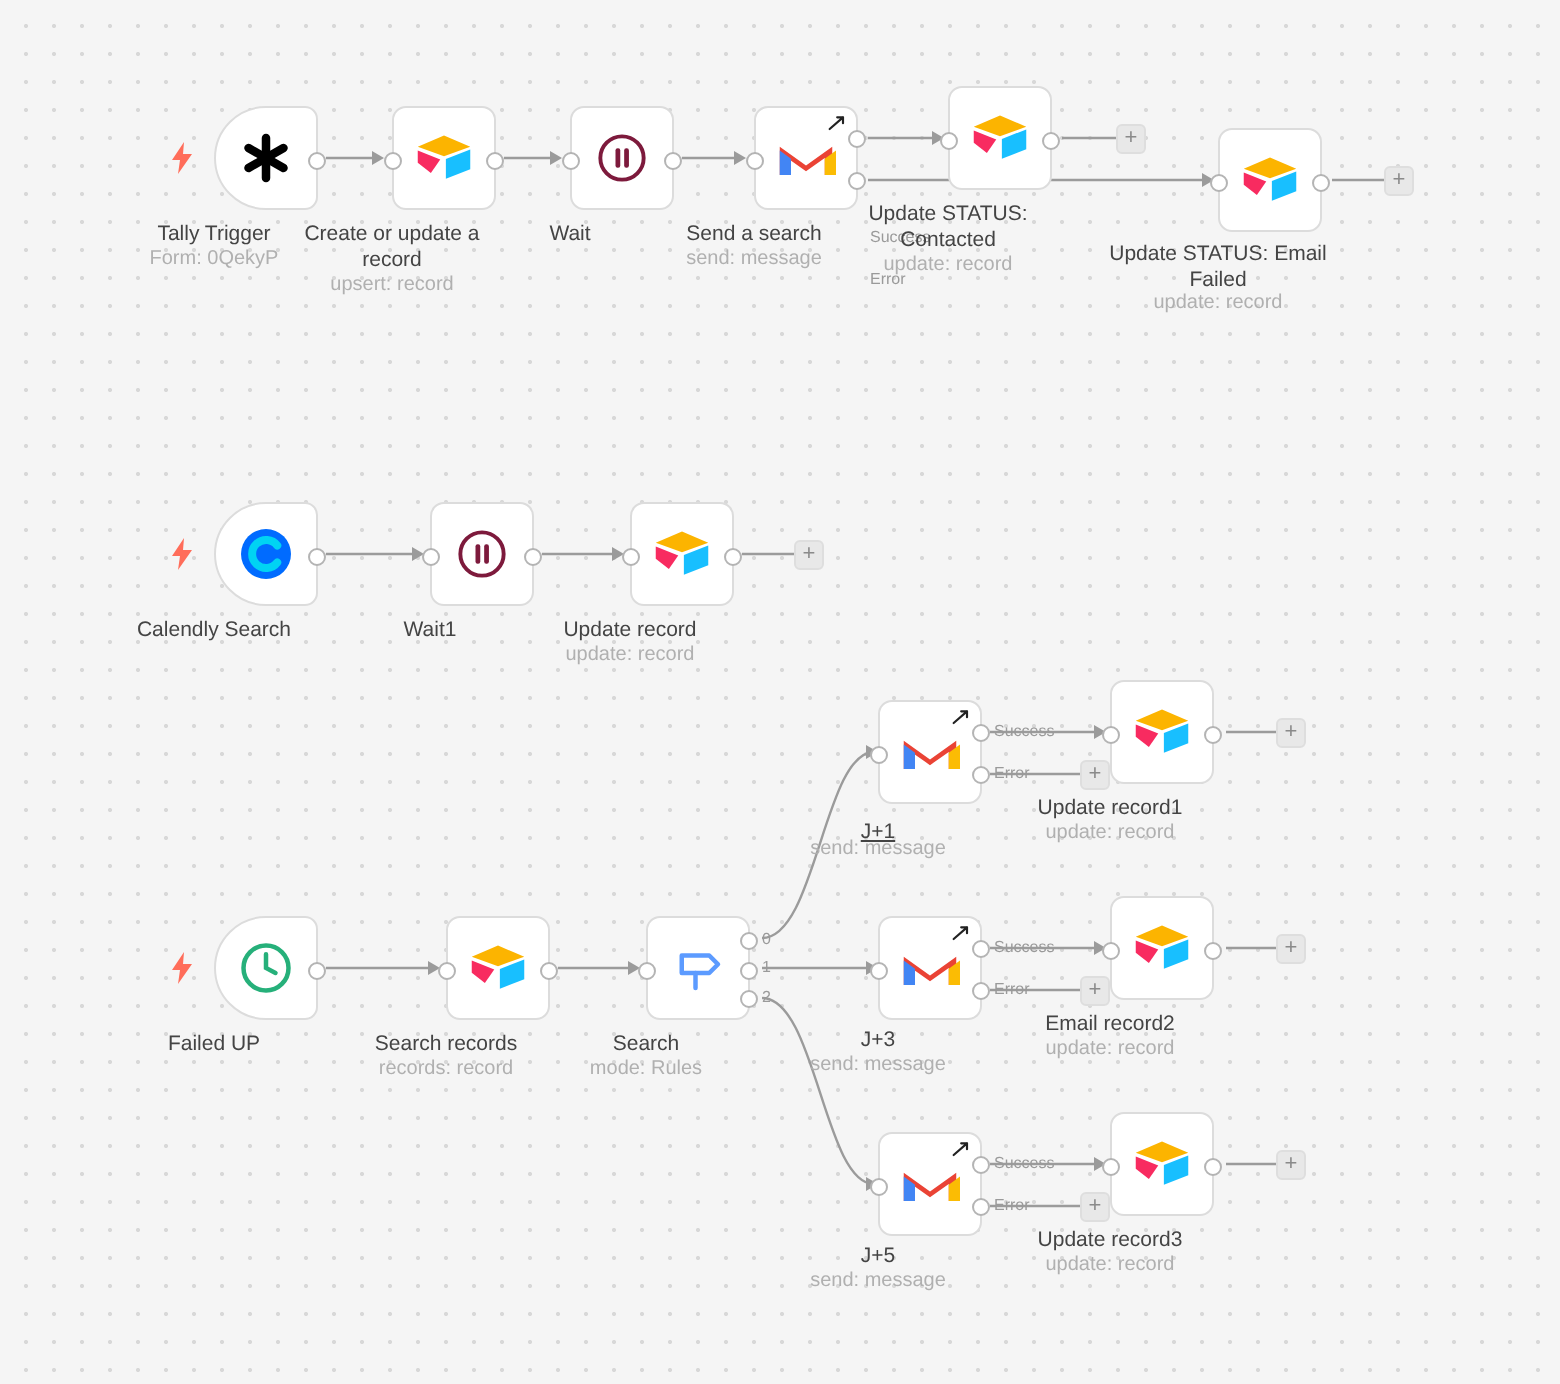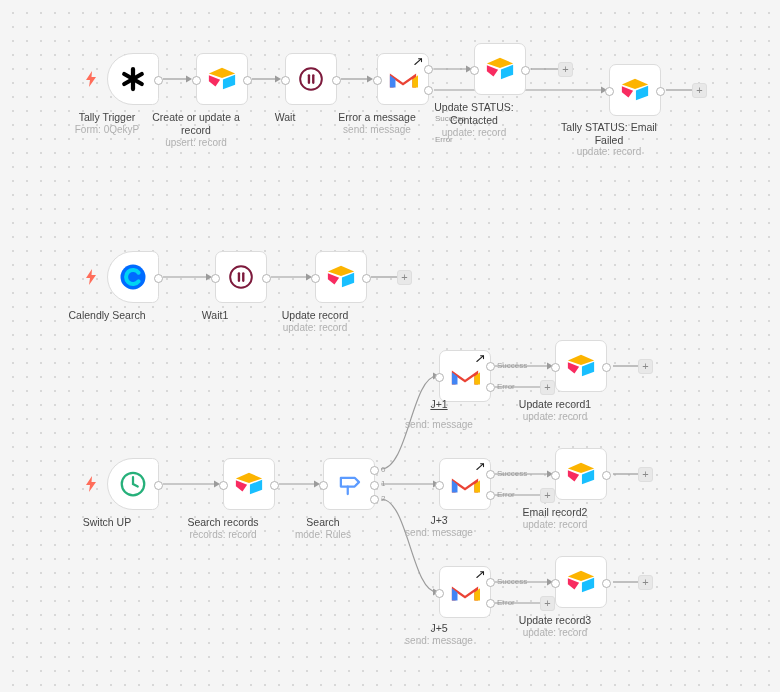--- a/index.html
+++ b/index.html
@@ -203,21 +203,21 @@
       </svg>
       <svg style="position:absolute;right:4px;top:3px;width:10px;height:10px;" viewBox="0 0 12 12">
         <path d="M1 9 L9 2 M9 2 H5.5 M9 2 V5.5" stroke="#222" stroke-width="1.3" fill="none" stroke-linecap="round"></path>
       </svg>
       <div class="port in"></div>
       <div class="port o2a"></div>
       <div class="port o2b"></div>
     </div>
     <div class="portlabel" style="left:58px;top:61px;">Success</div>
     <div class="portlabel" style="left:58px;top:82px;">Error</div>
-    <div class="lbl">Error a message</div>
+    <div class="lbl">Send a search</div>
     <div class="sub" style="top:71px;">send: message</div>
   </div>
 
   <div class="node" style="left:474px;top:43px;">
     <div class="box">
       <svg class="glyph" viewBox="0 0 32 26">
         <path d="M16 1 L30 7 L16 12 L2 7 Z" fill="#FCB400"></path>
         <path d="M17 13.5 L30 8.4 V19 L17 24 Z" fill="#18BFFF"></path>
         <path d="M2 9 L14 13.8 L9 21 L2 15.5 Z" fill="#F82B60"></path>
       </svg>
@@ -234,21 +234,21 @@
   <div class="node" style="left:609px;top:64px;">
     <div class="box">
       <svg class="glyph" viewBox="0 0 32 26">
         <path d="M16 1 L30 7 L16 12 L2 7 Z" fill="#FCB400"></path>
         <path d="M17 13.5 L30 8.4 V19 L17 24 Z" fill="#18BFFF"></path>
         <path d="M2 9 L14 13.8 L9 21 L2 15.5 Z" fill="#F82B60"></path>
       </svg>
       <div class="port in"></div>
       <div class="port out"></div>
     </div>
-    <div class="lbl" style="top:57px;">Tally STATUS: Email
+    <div class="lbl" style="top:57px;">Update STATUS: Email
 Failed</div>
     <div class="sub" style="top:82px;">update: record</div>
   </div>
 
   <div class="plus" style="left:692px;top:83px;">+</div>
 
   <svg class="bolt" style="left:85px;top:269px;" viewBox="0 0 12 16">
     <path d="M7 0 L1 9 H5 L4 16 L11 6 H6.5 Z" fill="#ff6d5a"></path>
   </svg>
 
@@ -297,21 +297,21 @@
   </svg>
 
   <div class="node trigger" style="left:107px;top:458px;">
     <div class="box">
       <svg class="glyph" viewBox="0 0 24 24">
         <circle cx="12" cy="12" r="9" fill="none" stroke="#26B07A" stroke-width="1.8"></circle>
         <path d="M12 6.5 V12 L15.8 14" fill="none" stroke="#26B07A" stroke-width="1.8" stroke-linecap="round"></path>
       </svg>
       <div class="port out"></div>
     </div>
-    <div class="lbl">Switch UP</div>
+    <div class="lbl">Failed UP</div>
   </div>
 
   <div class="node" style="left:223px;top:458px;">
     <div class="box">
       <svg class="glyph" viewBox="0 0 32 26">
         <path d="M16 1 L30 7 L16 12 L2 7 Z" fill="#FCB400"></path>
         <path d="M17 13.5 L30 8.4 V19 L17 24 Z" fill="#18BFFF"></path>
         <path d="M2 9 L14 13.8 L9 21 L2 15.5 Z" fill="#F82B60"></path>
       </svg>
       <div class="port in"></div>
@@ -348,21 +348,21 @@
       </svg>
       <svg style="position:absolute;right:4px;top:3px;width:10px;height:10px;" viewBox="0 0 12 12">
         <path d="M1 9 L9 2 M9 2 H5.5 M9 2 V5.5" stroke="#222" stroke-width="1.3" fill="none" stroke-linecap="round"></path>
       </svg>
       <div class="port in"></div>
       <div class="port o2a"></div>
       <div class="port o2b"></div>
     </div>
     <div class="portlabel" style="left:58px;top:11px;">Success</div>
     <div class="portlabel" style="left:58px;top:32px;">Error</div>
-    <div class="lbl" style="top:48px;text-decoration:underline;">J+1</div>
+    <div class="lbl" style="top:60px;text-decoration:underline;">J+1</div>
     <div class="sub" style="top:69px;">send: message</div>
   </div>
   <div class="plus" style="left:540px;top:380px;">+</div>
 
   <div class="node" style="left:555px;top:340px;">
     <div class="box">
       <svg class="glyph" viewBox="0 0 32 26">
         <path d="M16 1 L30 7 L16 12 L2 7 Z" fill="#FCB400"></path>
         <path d="M17 13.5 L30 8.4 V19 L17 24 Z" fill="#18BFFF"></path>
         <path d="M2 9 L14 13.8 L9 21 L2 15.5 Z" fill="#F82B60"></path>

